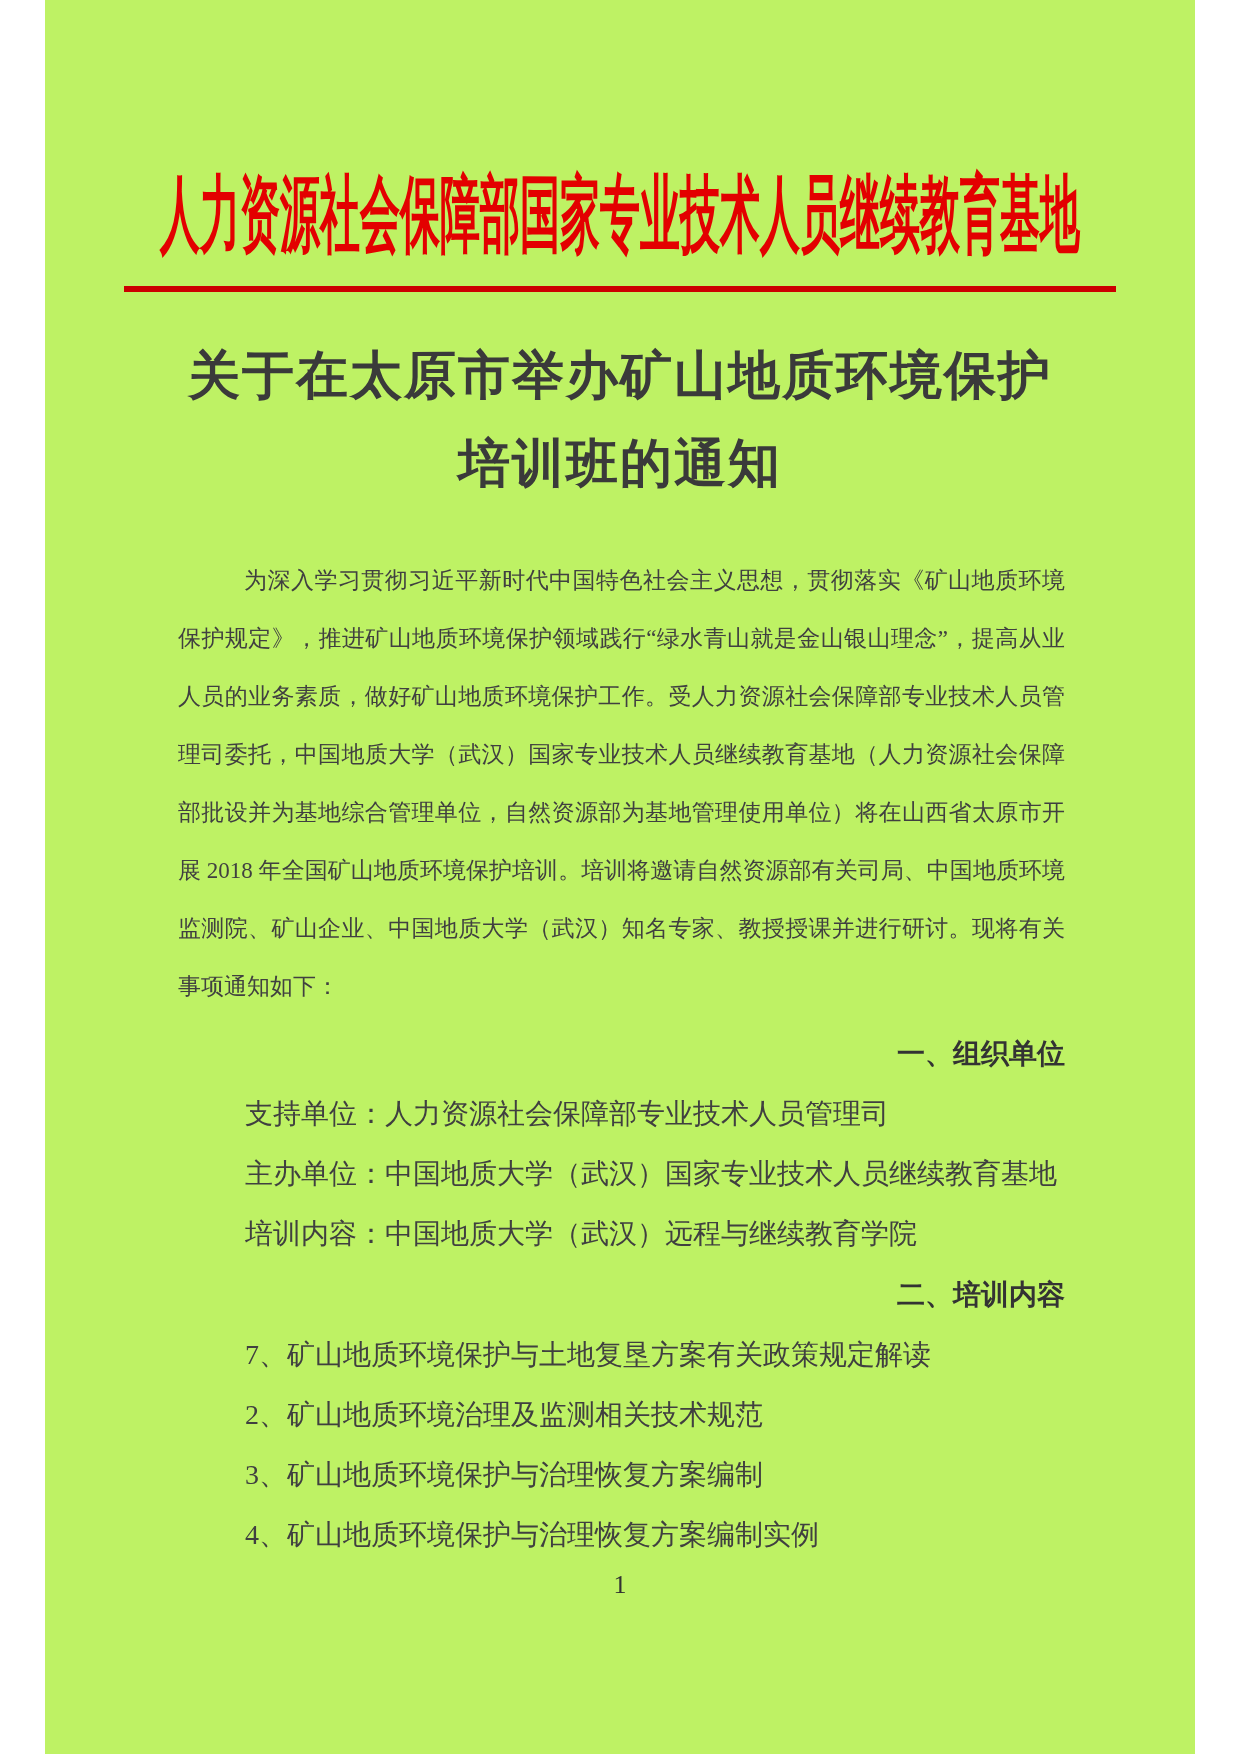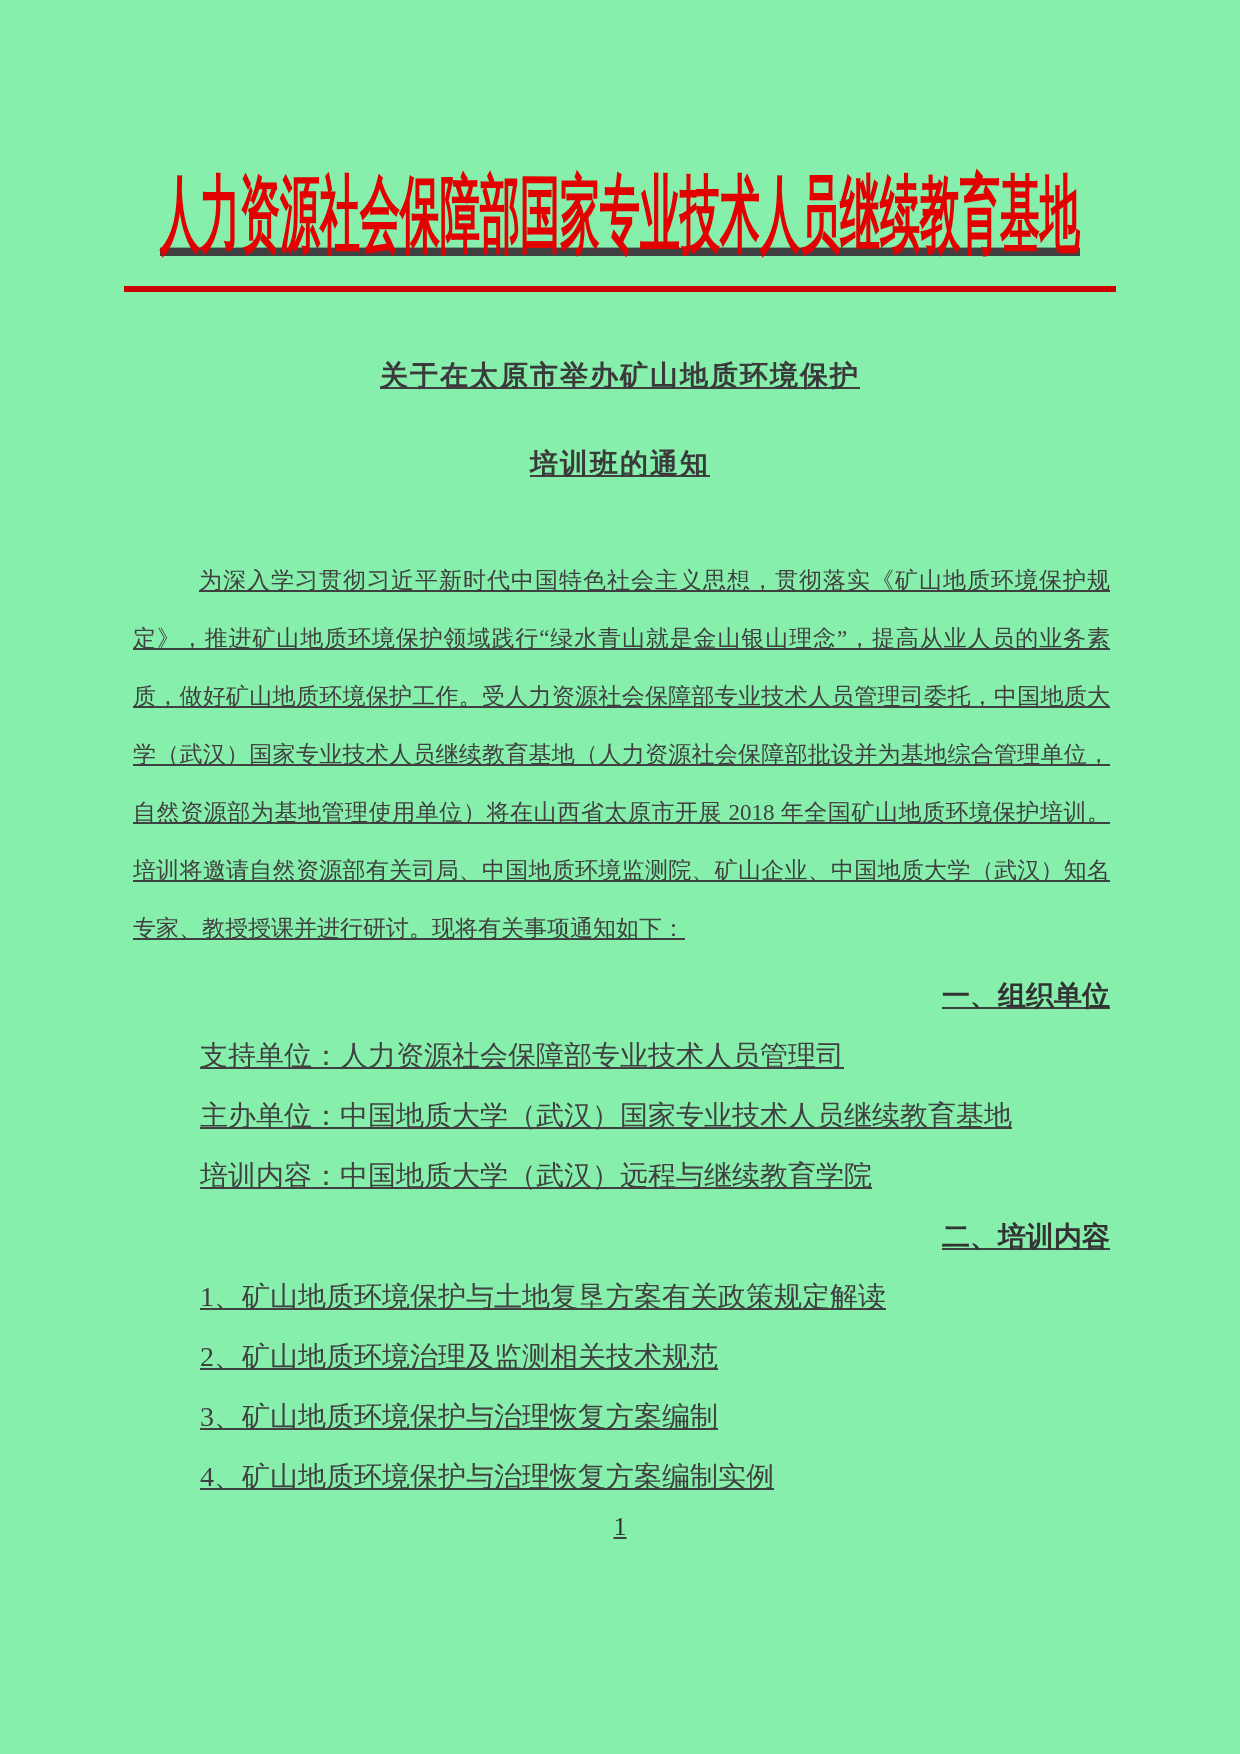--- a/index.html
+++ b/index.html
@@ -2,29 +2,28 @@
 <html style="--banner-color: #e30000; --rule-color: #cc0000;"><head>
 <meta charset="utf-8">
 <style>
   html, body {
     margin: 0;
     padding: 0;
     background: #ffffff;
   }
   .page {
     position: relative;
-    width: 1240px;
+    width: 1150px;
     height: 1754px;
     margin: 0 auto;
-    background: #86efac;
+    background: #bef264;
     overflow: hidden;
     box-sizing: border-box;
     font-family: "Liberation Serif", "DejaVu Serif", serif;
     color: #404040;
-    text-decoration: underline;
   }
   
   .banner {
     height: 256px;
     display: flex;
     align-items: flex-end;
     justify-content: center;
   }
   .banner-text {
     font-family: "Liberation Sans", "DejaVu Sans", sans-serif;
@@ -41,21 +40,21 @@
     width: 992px;
     height: 6px;
     margin: 30px auto 0 auto;
     background: var(--rule-color, #cc0000);
   }
   
   .doc-title {
     margin: 40px 0 0 0;
     text-align: center;
     font-weight: 700;
-    font-size: 28px;
+    font-size: 52px;
     line-height: 88px;
     color: #3a3a3a;
     letter-spacing: 2px;
   }
   .doc-title span { display: block; }
   
   .intro {
     margin: 44px 130px 0 133px;
     font-size: 23px;
     line-height: 58px;
@@ -114,21 +113,21 @@
 
   <p class="doc-line">支持单位：人力资源社会保障部专业技术人员管理司</p>
 
   <p class="doc-line">主办单位：中国地质大学（武汉）国家专业技术人员继续教育基地</p>
 
   <p class="doc-line">培训内容：中国地质大学（武汉）远程与继续教育学院</p>
 
 
   <h2 class="section-heading">二、培训内容</h2>
 
-  <p class="doc-line">1、矿山地质环境保护与土地复垦方案有关政策规定解读</p>
+  <p class="doc-line">7、矿山地质环境保护与土地复垦方案有关政策规定解读</p>
 
   <p class="doc-line">2、矿山地质环境治理及监测相关技术规范</p>
 
   <p class="doc-line">3、矿山地质环境保护与治理恢复方案编制</p>
 
   <p class="doc-line">4、矿山地质环境保护与治理恢复方案编制实例</p>
 
   <div class="page-number">1</div>
 
 </div>

